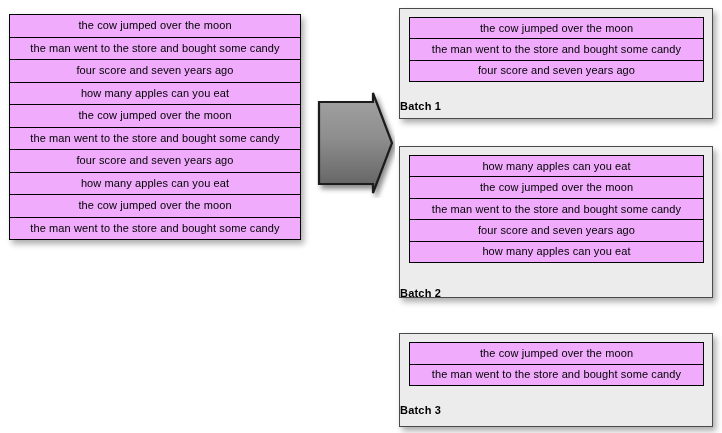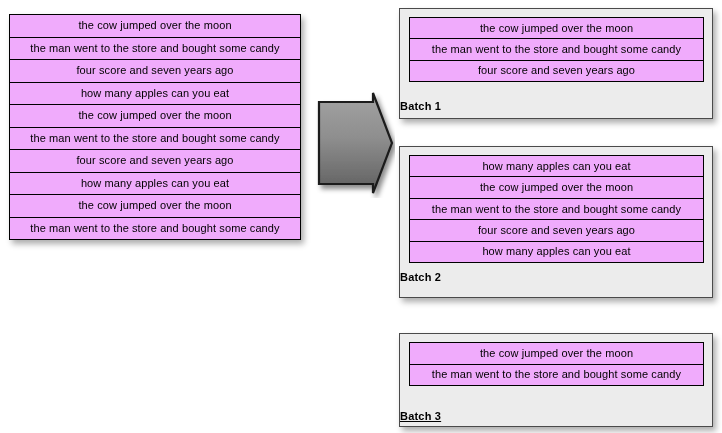--- a/index.html
+++ b/index.html
@@ -79,25 +79,25 @@
     letter-spacing: 0.2px;
     white-space: nowrap;
   }
 
   #batch-panel-1 { top: 8px;   height: 111px; }
   #batch-panel-1 .list-table { height: 65px; }
   #batch-panel-1 .batch-label { top: 91px; }
 
   #batch-panel-2 { top: 146px; height: 152px; }
   #batch-panel-2 .list-table { height: 108px; }
-  #batch-panel-2 .batch-label { top: 124px; }
+  #batch-panel-2 .batch-label { top: 140px; }
 
   #batch-panel-3 { top: 333px; height: 94px; }
   #batch-panel-3 .list-table { height: 44px; }
-  #batch-panel-3 .batch-label { top: 76px; text-decoration: underline; }
+  #batch-panel-3 .batch-label { top: 70px; }
 
   
   #flow-arrow {
     position: absolute;
     left: 313px;
     top: 88px;
     width: 82px;
     height: 110px;
   }
 </style>

